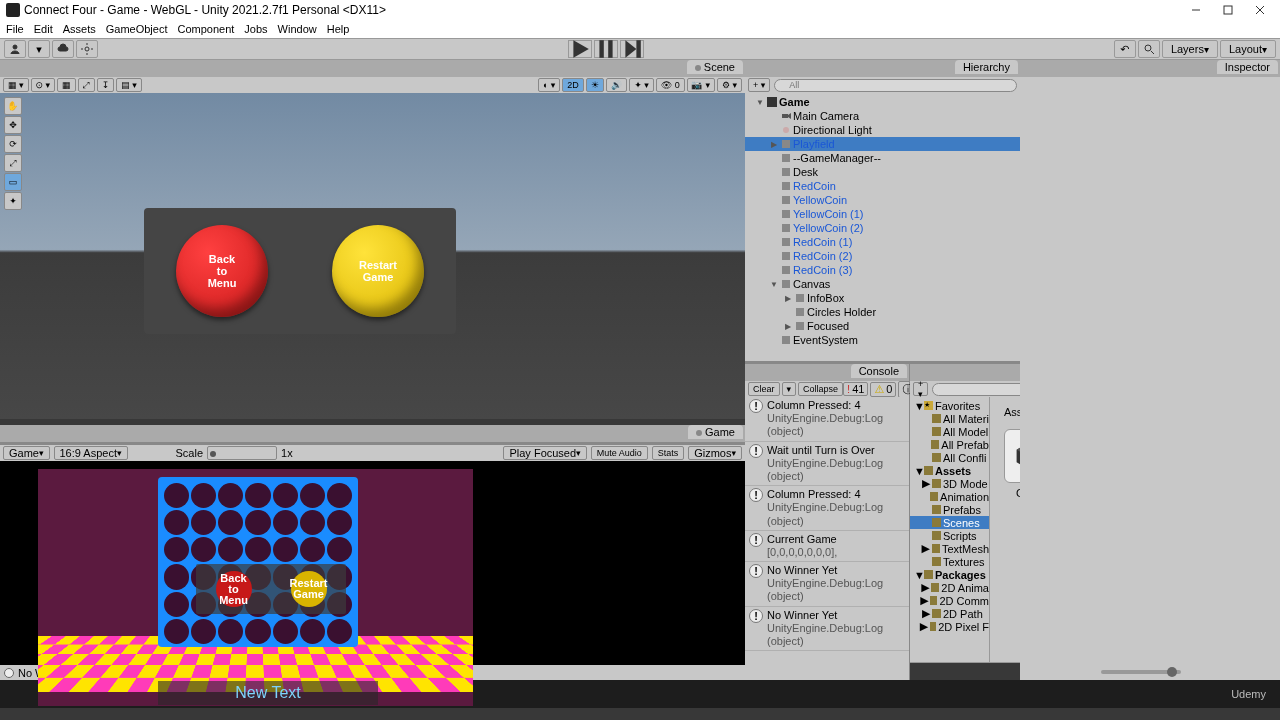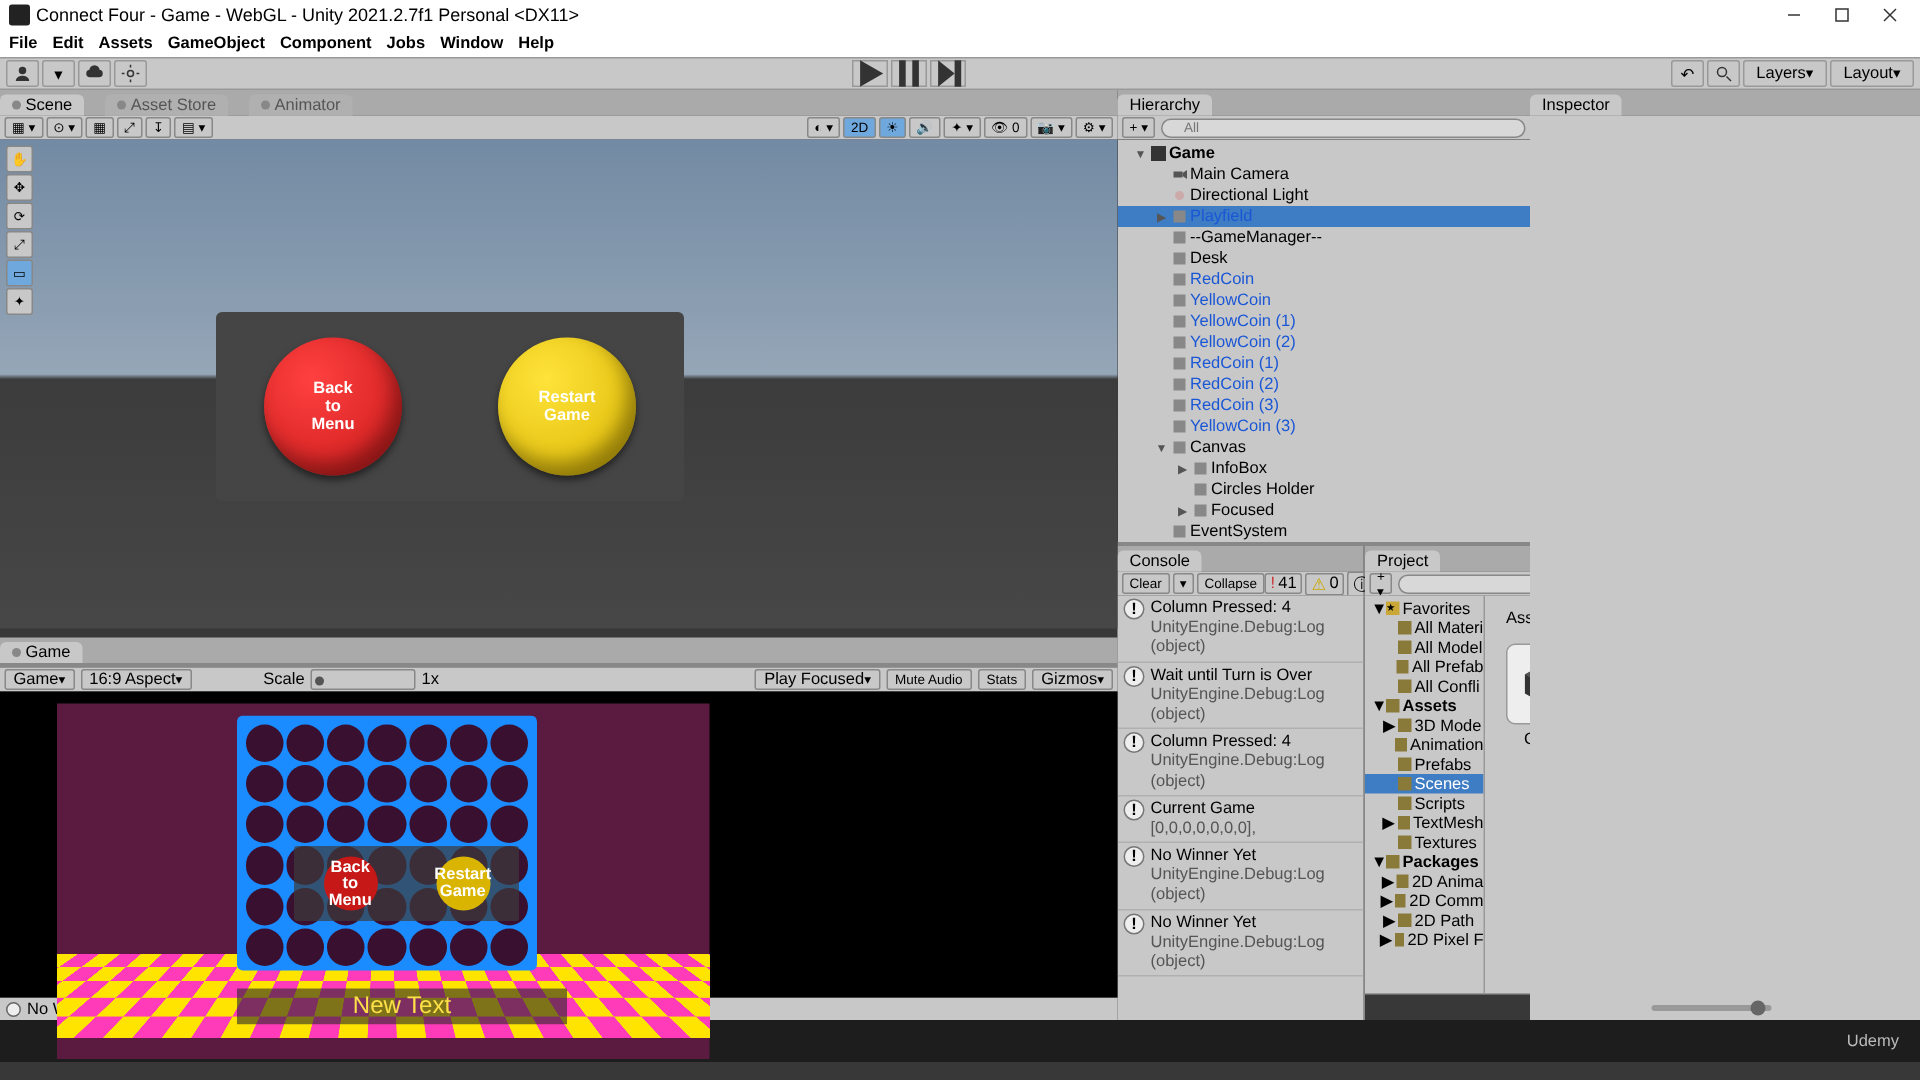--- a/index.html
+++ b/index.html
@@ -9,40 +9,40 @@
 .titlebar { height:20px; background:#fff; display:flex; align-items:center; padding:0 6px; justify-content:space-between; }
 .titlebar .left { display:flex; align-items:center; gap:4px; }
 .titlebar .left .unity-logo { width:14px; height:14px; display:inline-block; background:#222; border-radius:2px; }
 .titlebar .title { font-size:12px; }
 .titlebar .right { display:flex; gap:4px; }
 .win-btn { width:28px; height:18px; display:flex; align-items:center; justify-content:center; }
 .win-btn svg { width:10px; height:10px; }
 
 
 .menubar { height:18px; background:#fff; display:flex; align-items:center; padding:0 6px; gap:10px; }
-.menubar span { font-size:11px;font-weight:bold; }
+.menubar span { font-size:11px; }
 
 
 .toolbar { height:22px; background:#c8c8c8; border-top:1px solid #999; border-bottom:1px solid #999; display:flex; align-items:center; padding:0 4px; justify-content:space-between; }
 .toolbar .group { display:flex; gap:2px; }
 .tb-btn { width:22px; height:18px; background:#c8c8c8; border:1px solid #999; border-radius:2px; display:flex; align-items:center; justify-content:center; }
 .tb-btn svg{width:12px;height:12px;stroke:#333;fill:#333;}
 .center-play { display:flex; gap:2px; }
 .play-btn { width:24px; height:18px; background:#c8c8c8; border:1px solid #999; display:flex; align-items:center; justify-content:center; }
 .toolbar .right { display:flex; gap:2px;}
 .toolbar .drop { height:18px; padding:0 8px; background:#c8c8c8; border:1px solid #999; border-radius:2px; font-size:10px; display:flex;align-items:center;}
 
 
 .main { display:flex; height:620px; }
 .left-col { width:745px; display:flex; flex-direction:column; }
 .mid-col { width:275px; display:flex; flex-direction:column; }
 .right-col { width:260px; display:flex; flex-direction:column; }
 
 
-.tab-strip { height:17px; background:#aaa; display:flex; align-items:flex-end; gap:12px; }
+.tab-strip { height:17px; background:#aaa; display:flex; align-items:flex-end; gap:12px;flex-direction:column; }
 .tab { background:#c8c8c8; padding:1px 8px; border-top-left-radius:4px; border-top-right-radius:4px; font-size:11px; margin-right:2px;}
 .tab.inactive { background:#b0b0b0; color:#555; }
 .tab .dot{width:6px;height:6px;border-radius:50%;display:inline-block;margin-right:3px;background:#888;}
 
 
 .scene-area { position:relative; flex:none; height:348px; }
 .scene-toolbar { height:16px; background:#c8c8c8; display:flex; align-items:center; justify-content:space-between; padding:0 3px;}
 .scene-toolbar .left,.scene-toolbar .right{display:flex;gap:2px;}
 .tiny-btn{height:14px;padding:0 4px;background:#c8c8c8;border:1px solid #888;border-radius:2px;font-size:9px;display:flex;align-items:center;}
 .scene-viewport { position:relative; height:326px; background:linear-gradient(to bottom,#728aa3 0%,#95a6b7 48%,#3c3c3c 49%,#474747 100%); overflow:hidden;}
@@ -60,21 +60,21 @@
 .game-viewport{flex:1;background:#000;position:relative;display:flex;align-items:center;justify-content:center;}
 .gv-inner{position:absolute;left:38px;top:8px;width:435px;height:237px;background:#5b1a3f;overflow:hidden;}
 .floor{position:absolute;left:0;right:0;bottom:0;height:70px;background:repeating-conic-gradient(#ff3bb9 0 25%,#ffe400 0 50%);background-size:28px 28px;transform:perspective(200px) rotateX(55deg);transform-origin:top;}
 .board{position:absolute;left:120px;top:8px;width:200px;height:170px;background:#1a8cff;border-radius:4px;}
 .board .grid{display:grid;grid-template-columns:repeat(7,1fr);grid-template-rows:repeat(6,1fr);gap:2px;padding:6px;}
 .board .hole{width:100%;aspect-ratio:1;background:#3a1030;border-radius:50%;}
 .gv-panel{position:absolute;left:158px;top:95px;width:150px;height:50px;background:rgba(60,60,60,.7);display:flex;align-items:center;justify-content:space-around;border-radius:2px;}
 .gv-panel .mini{width:36px;height:36px;border-radius:50%;display:flex;align-items:center;justify-content:center;font-size:6px;color:#fff;font-weight:bold;text-align:center;line-height:1;}
 .gv-panel .mini.red{background:#c71818;}
 .gv-panel .mini.yellow{background:#d9b400;}
-.newtext{position:absolute;left:120px;bottom:23px;width:220px;height:24px;background:rgba(40,40,40,.6);color:#fde047;font-size:16px;display:flex;align-items:center;justify-content:center;}
+.newtext{position:absolute;left:120px;bottom:1px;width:220px;height:24px;background:rgba(40,40,40,.6);color:#7dd3fc;font-size:16px;display:flex;align-items:center;justify-content:center;}
 
 .status-bar{height:15px;background:#c8c8c8;display:flex;align-items:center;padding:0 4px;font-size:10px;gap:4px;}
 .status-bar .dot{width:10px;height:10px;border:1px solid #666;border-radius:50%;display:inline-block;background:#eee;}
 
 
 .panel-hdr { height:17px; background:#aaa; }
 .panel-toolbar{height:16px;background:#c8c8c8;display:flex;align-items:center;gap:4px;padding:0 3px;}
 .panel-toolbar input{height:13px;flex:1;border:1px solid #888;border-radius:7px;padding:0 14px;font-size:9px;background:#d8d8d8;}
 .hierarchy-body{flex:1;background:#c8c8c8;overflow:auto;padding:2px 0;}
 .h-row{display:flex;align-items:center;height:14px;padding-left:4px;font-size:11px;gap:2px;}
@@ -491,30 +491,20 @@
         </div>
         <div class="h-row">
           <span class="ind" style="width: 18px;"></span>
           <span class="toggle"></span>
           <span class="cube">
             <svg viewBox="0 0 10 10">
               <rect x="1" y="1" width="8" height="8" fill="#888"></rect>
             </svg>
           </span>
           <span class="blue-t">RedCoin (3)</span>
-        </div>
-        <div class="h-row">
-          <span class="ind" style="width: 18px;"></span>
-          <span class="toggle"></span>
-          <span class="cube">
-            <svg viewBox="0 0 10 10">
-              <rect x="1" y="1" width="8" height="8" fill="#888"></rect>
-            </svg>
-          </span>
-          <span class="blue-t">YellowCoin (3)</span>
         </div>
         <div class="h-row">
           <span class="ind" style="width: 18px;"></span>
           <span class="toggle">▼</span>
           <span class="cube">
             <svg viewBox="0 0 10 10">
               <rect x="1" y="1" width="8" height="8" fill="#888"></rect>
             </svg>
           </span>
           <span>Canvas</span>

